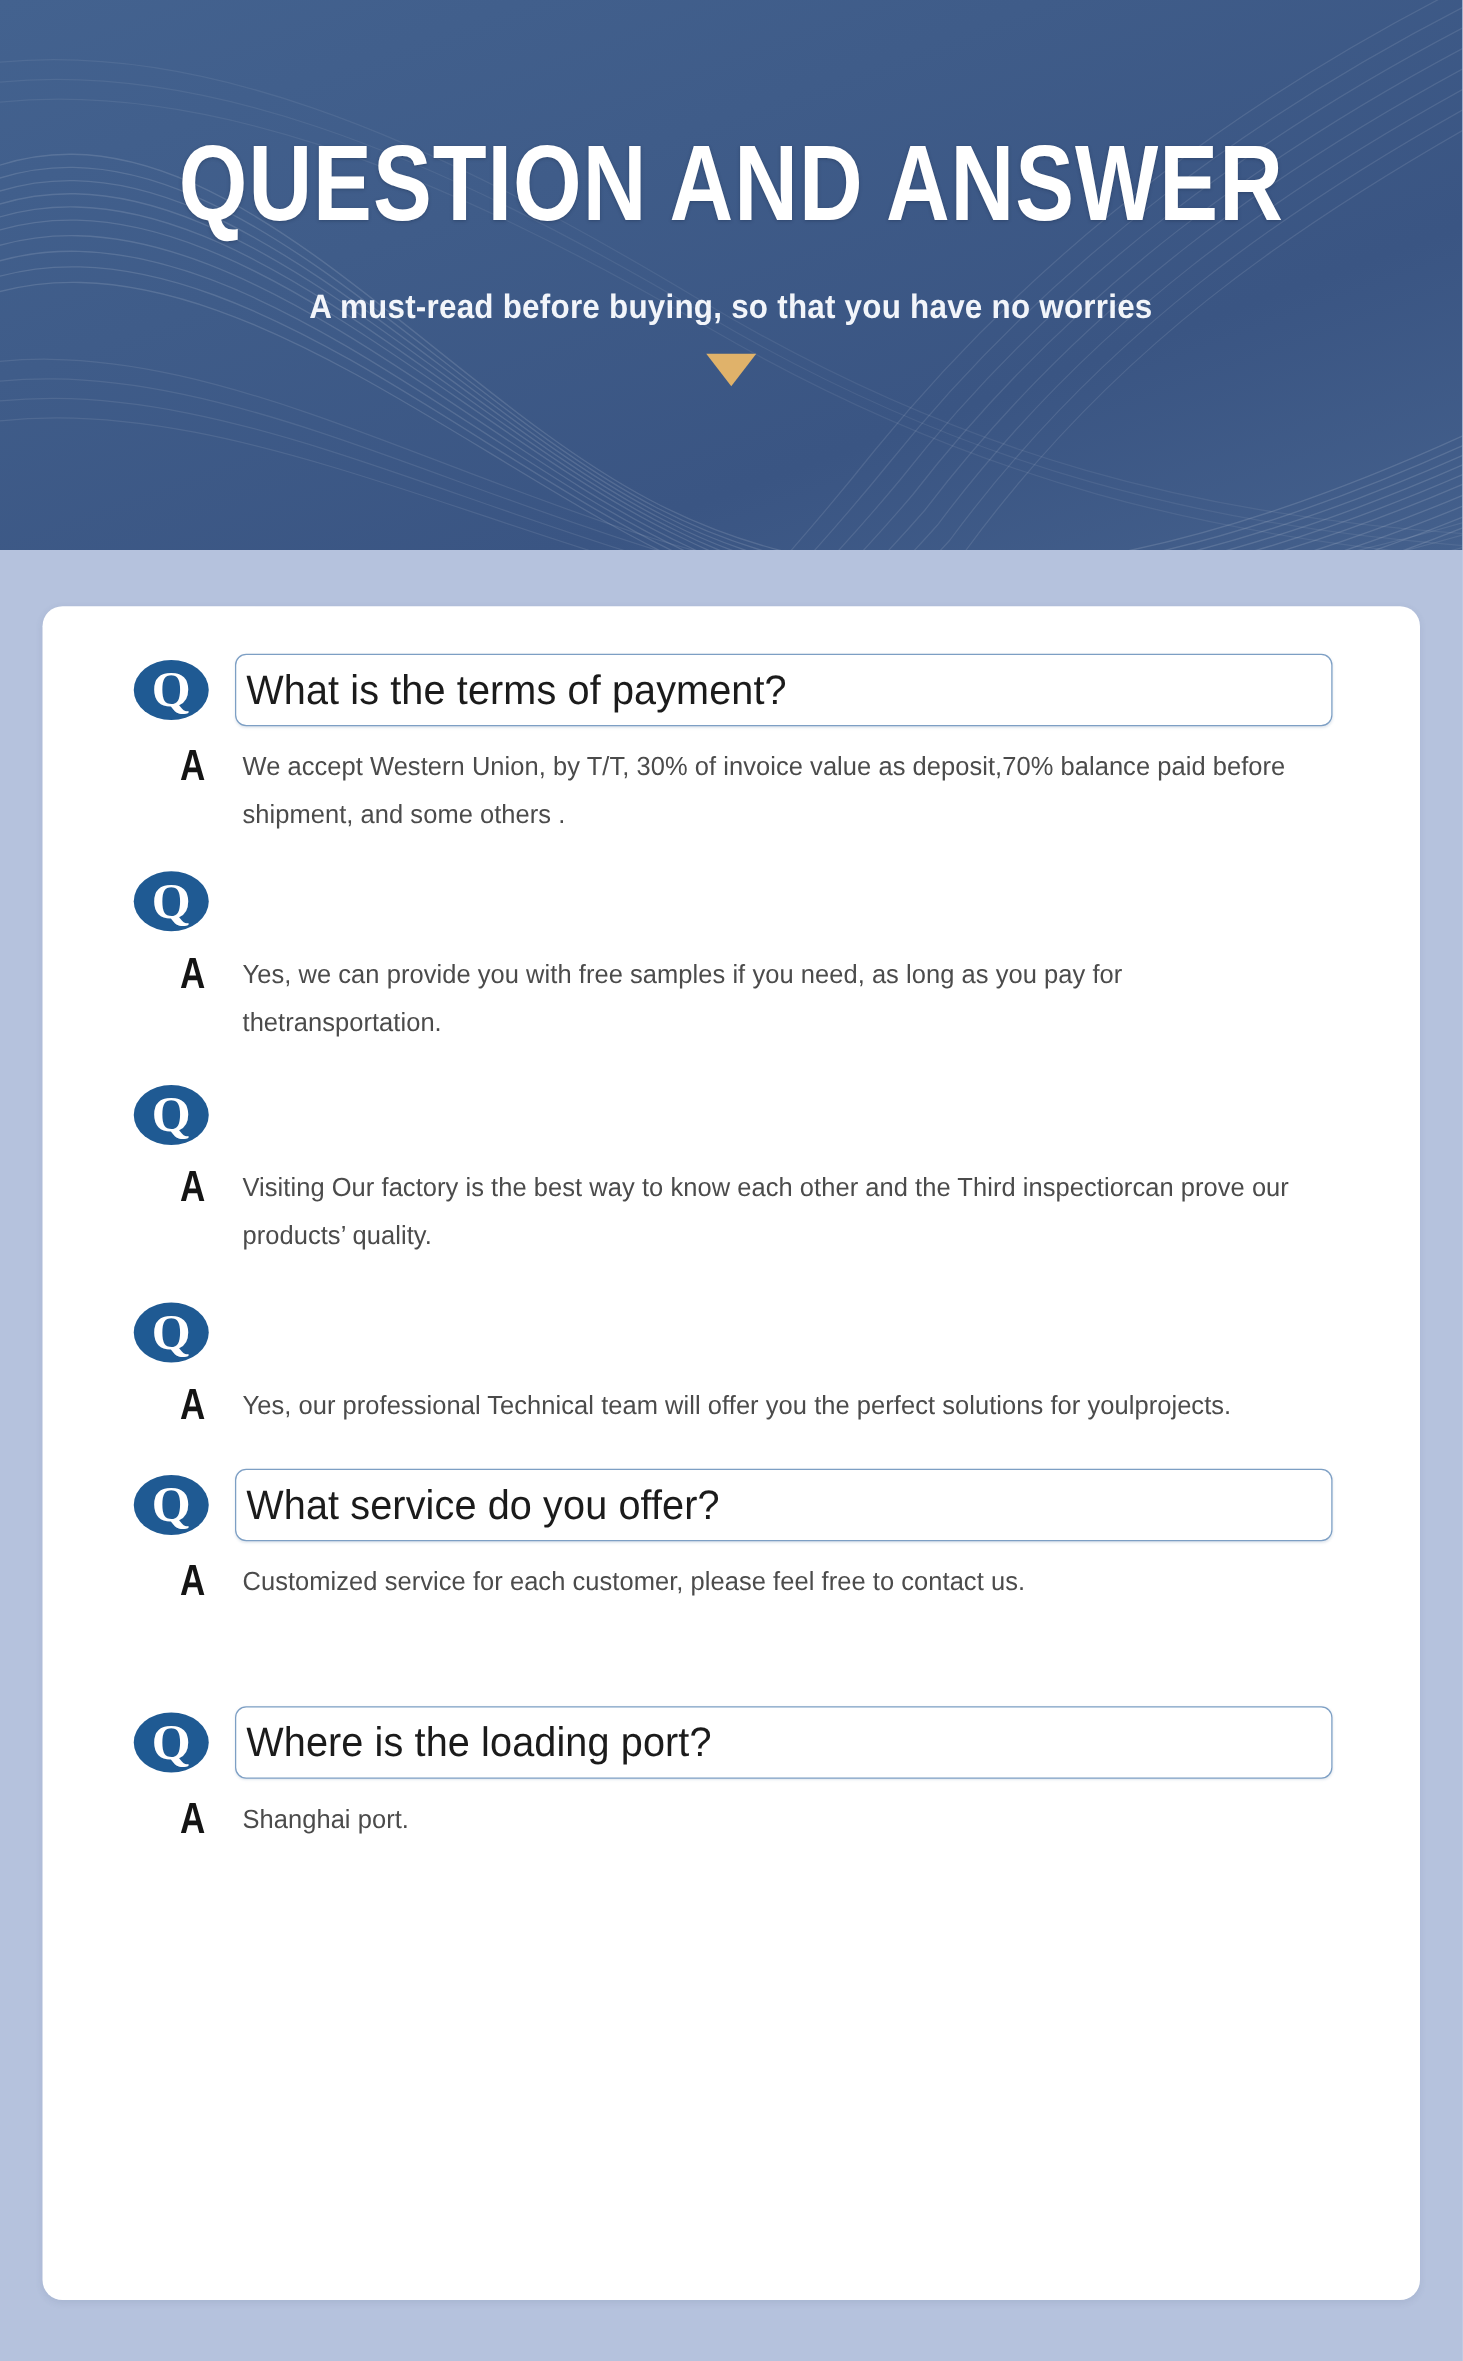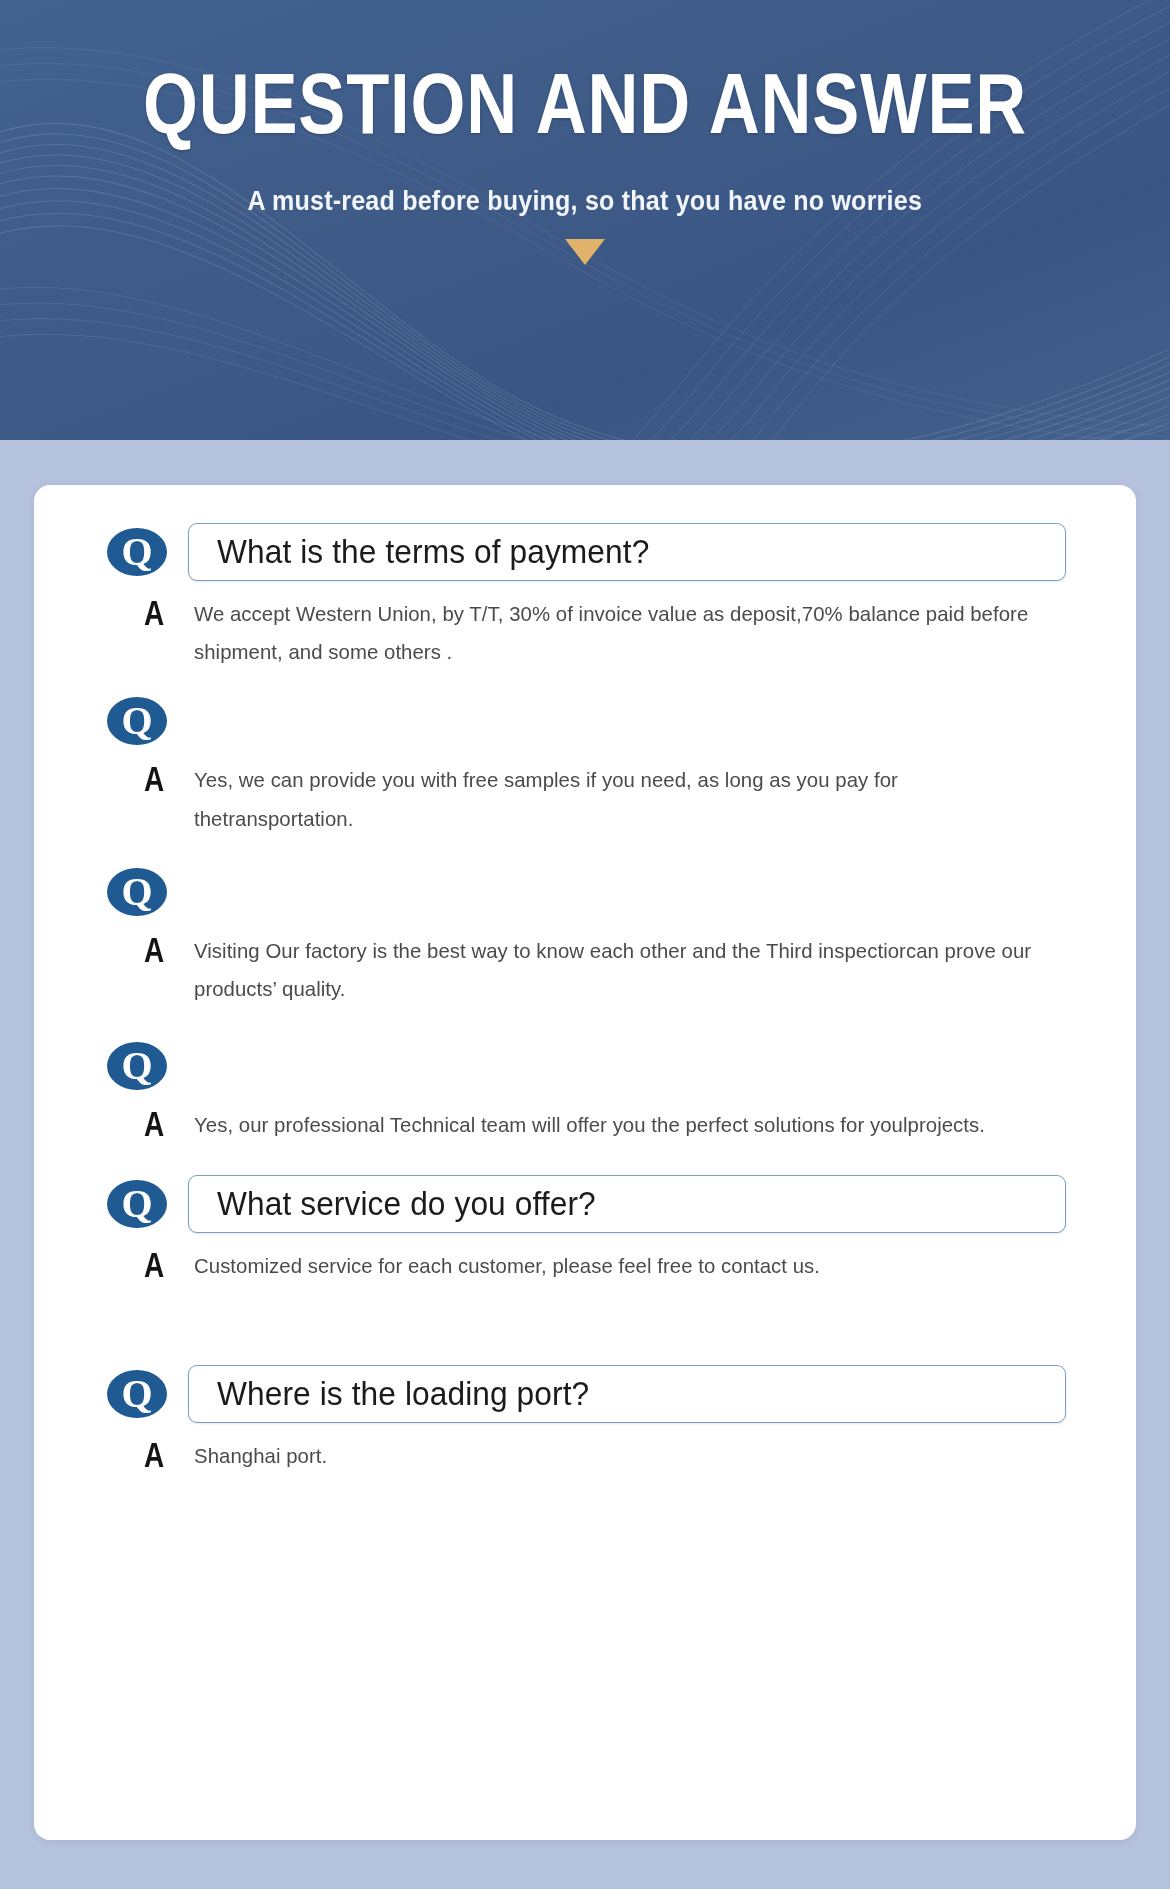--- a/index.html
+++ b/index.html
@@ -34,21 +34,21 @@
   }
   .header-inner {
     position: relative;
     z-index: 3;
     width: 100%;
     height: 100%;
     display: flex;
     flex-direction: column;
     align-items: center;
     justify-content: flex-start;
-    padding-top: 60px;
+    padding-top: 104px;
     text-align: center;
   }
   .title {
     font-family: "Liberation Sans Narrow", "Liberation Sans", sans-serif;
     font-size: 86px;
     font-weight: bold;
     letter-spacing: 1px;
     color: #ffffff;
     line-height: 1;
     transform: scaleX(0.82);
@@ -113,21 +113,21 @@
 
   .q-box {
     flex: 1 1 auto;
     margin-right: 70px;
     height: 58px;
     border: 1.6px solid #7d9fc4;
     border-radius: 9px;
     background: #ffffff;
     display: flex;
     align-items: center;
-    padding: 0 28px;
+    padding: 0 8px;
     box-shadow: 0 1px 2px rgba(90,120,160,0.18);
   }
   .q-text {
     font-family: "Liberation Sans Narrow", "Liberation Sans", sans-serif;
     font-size: 33px;
     font-weight: normal;
     color: #1b1b1b;
     letter-spacing: 0.1px;
     transform: scaleX(0.96);
     transform-origin: left center;

